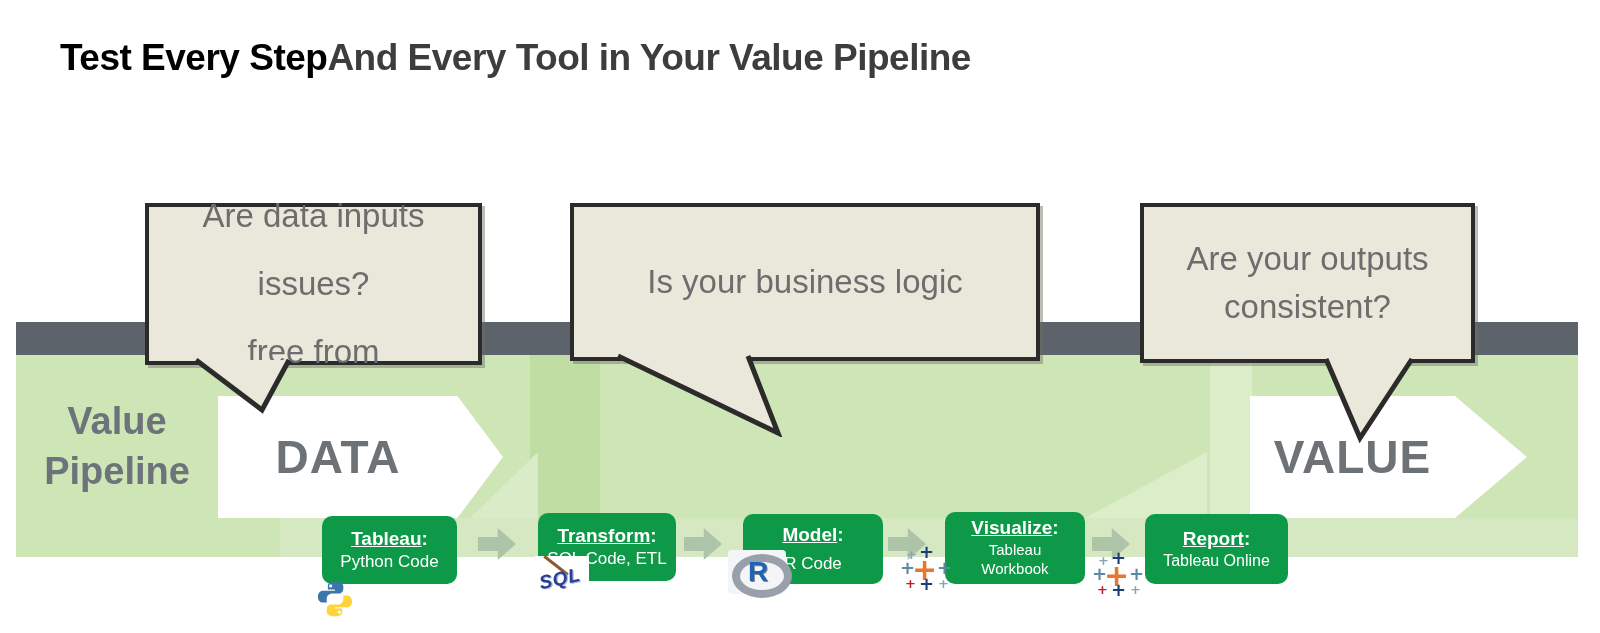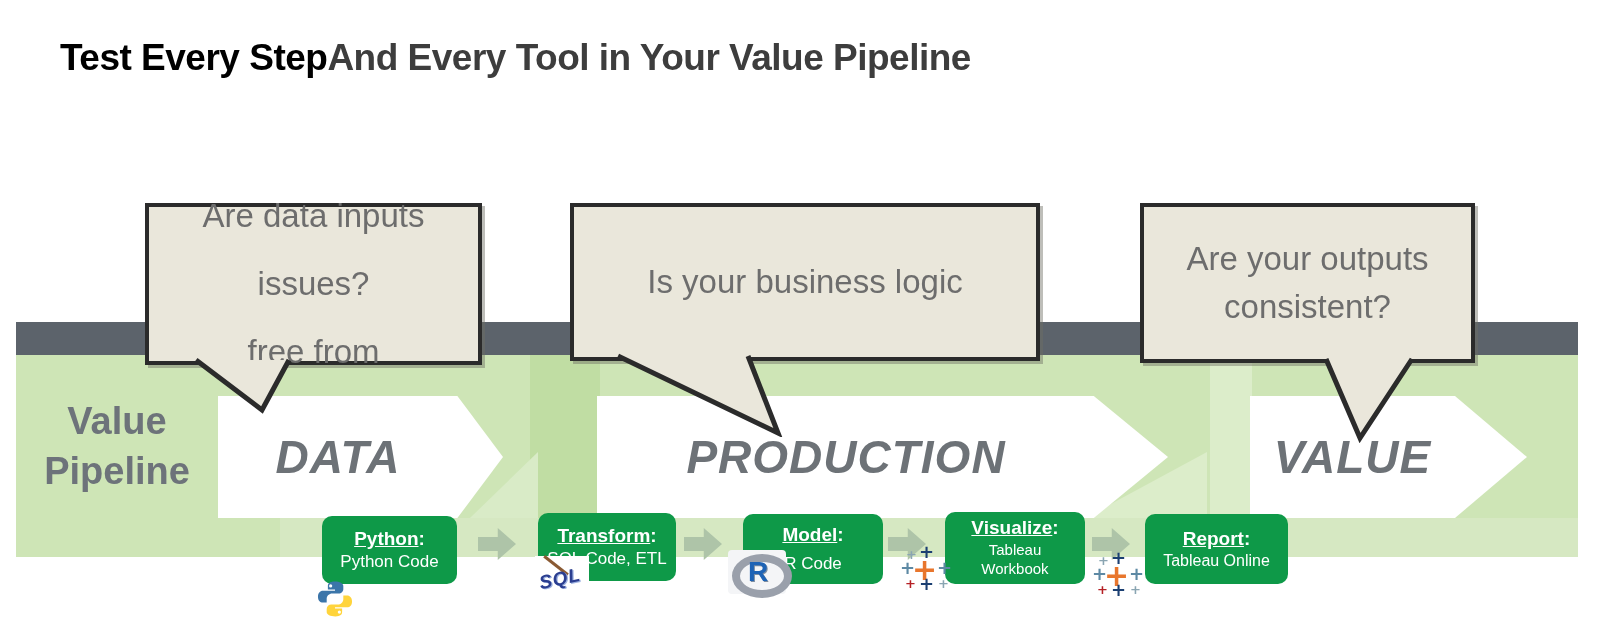--- a/index.html
+++ b/index.html
@@ -18,21 +18,21 @@
   .ribbon-l{position:absolute;left:470px;top:452px;width:68px;height:66px;background:#d9ebc7;
             clip-path:polygon(0 100%,100% 0,100% 100%);z-index:3;}
   .ribbon-r{position:absolute;left:1085px;top:452px;width:122px;height:66px;background:#dcedca;
             clip-path:polygon(0 100%,100% 0,100% 100%);z-index:3;}
   
   .vp-label{position:absolute;left:16px;top:396px;width:202px;text-align:center;z-index:4;
             font-weight:bold;font-size:38px;line-height:1.32;color:#6d737a;}
   
   .chev{position:absolute;top:396px;height:122px;background:#ffffff;z-index:5;
         display:flex;align-items:center;justify-content:center;}
-  .chev .stage{font-weight:bold;color:#6d7277;font-size:46px;letter-spacing:1px;font-style:italic;}
+  .chev .stage{font-weight:bold;color:#6d7277;font-size:46px;letter-spacing:1px;}
   .chev-data{left:218px;width:285px;clip-path:polygon(0 0,84% 0,100% 50%,84% 100%,0 100%);padding-right:45px;box-sizing:border-box;}
   .chev-prod{left:597px;width:571px;clip-path:polygon(0 0,87% 0,100% 50%,87% 100%,0 100%);padding-right:73px;box-sizing:border-box;}
   .chev-value{left:1250px;width:277px;clip-path:polygon(0 0,74% 0,100% 50%,74% 100%,0 100%);padding-right:72px;box-sizing:border-box;}
   
   .bubble{position:absolute;background:#eae7db;border:4px solid #2b2b2b;box-sizing:border-box;z-index:20;
           display:flex;flex-direction:column;align-items:center;justify-content:center;
           font-size:33px;line-height:1.45;color:#6d6d6d;text-align:center;
           box-shadow:3px 3px 0 rgba(110,110,100,0.45);}
   .bubble-1{left:145px;top:203px;width:337px;height:162px;gap:20px;}
   .bubble-2{left:570px;top:203px;width:470px;height:158px;}
@@ -97,23 +97,20 @@
   <div class="ribbon-r"></div>
 
   <div class="vp-label">
     <div>Value</div>
     <div>Pipeline</div>
   </div>
 
   <div class="chev chev-data">
     <span class="stage">DATA</span>
   </div>
-  <div class="chev chev-prod">
-    <span class="stage">PRODUCTION</span>
-  </div>
   <div class="chev chev-value">
     <span class="stage">VALUE</span>
   </div>
 
   <div class="bubble bubble-1">
     <span>Are data inputs</span>
     <span>issues?</span>
     <span>free from</span>
   </div>
   <svg class="tail tail-1" width="110" height="58" viewBox="0 0 110 58">
@@ -129,21 +126,21 @@
 
   <div class="bubble bubble-3">
     <span>Are your outputs</span>
     <span>consistent?</span>
   </div>
   <svg class="tail tail-3" width="104" height="88" viewBox="0 0 104 88">
     <path d="M 8 4 L 42 83 L 94 4" fill="#eae7db" stroke="#2b2b2b" stroke-width="5"></path>
   </svg>
 
   <div class="tool tool-access">
-    <div class="tool-head"><span class="u">Python</span><span>:</span></div>
+    <div class="tool-head"><span class="u">Tableau</span><span>:</span></div>
     <div class="tool-detail">Python Code</div>
   </div>
   <div class="tool tool-transform">
     <div class="tool-head"><span class="u">Transform</span><span>:</span></div>
     <div class="tool-detail">SQL Code, ETL</div>
   </div>
   <div class="tool tool-visualize">
     <div class="tool-head"><span class="u">Visualize</span><span>:</span></div>
     <div class="tool-detail">Tableau Workbook</div>
   </div>

